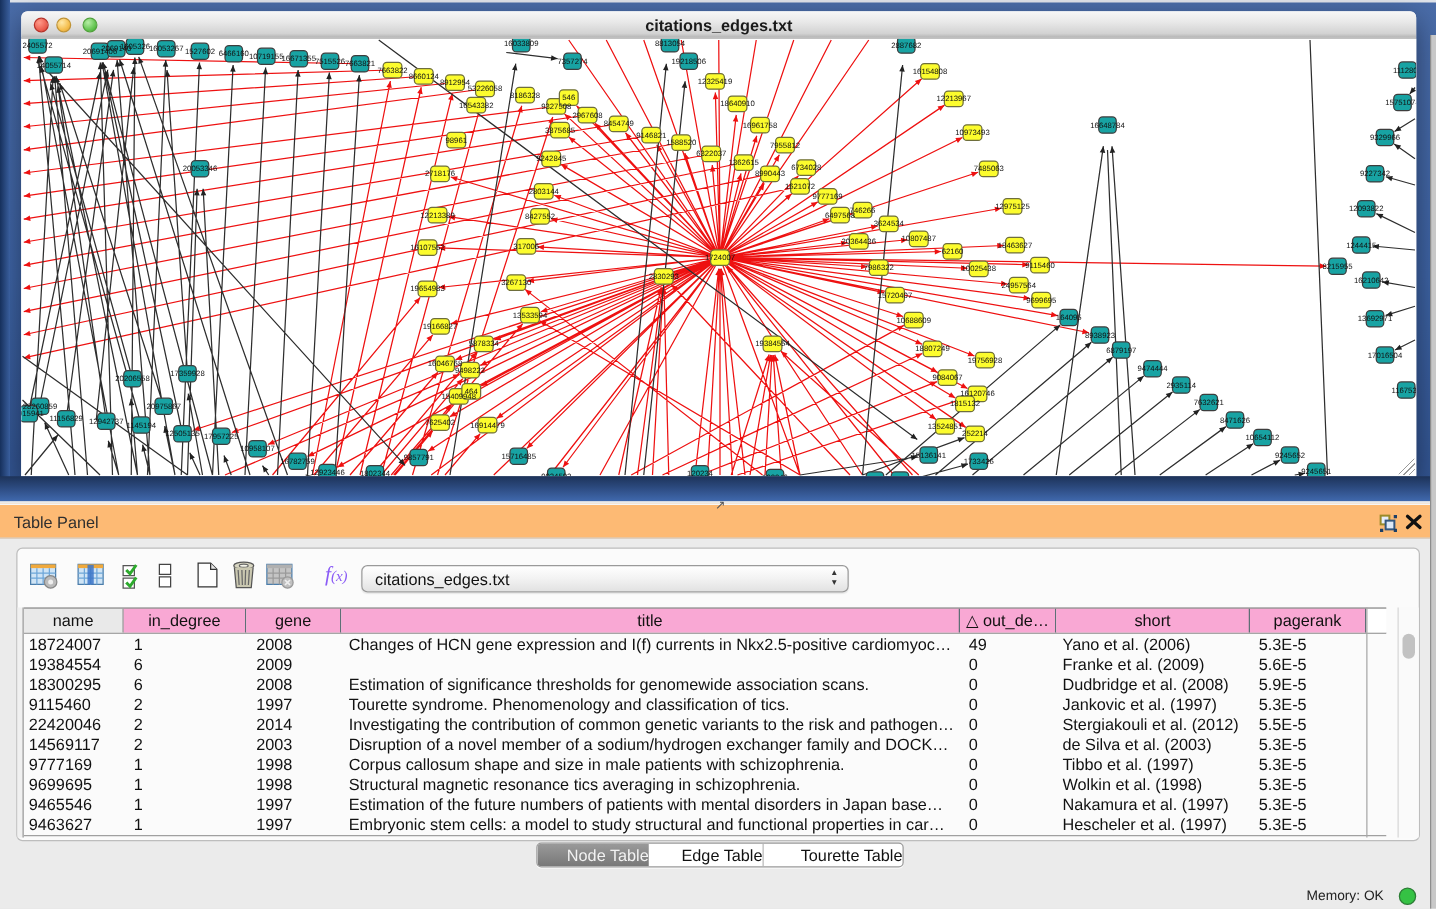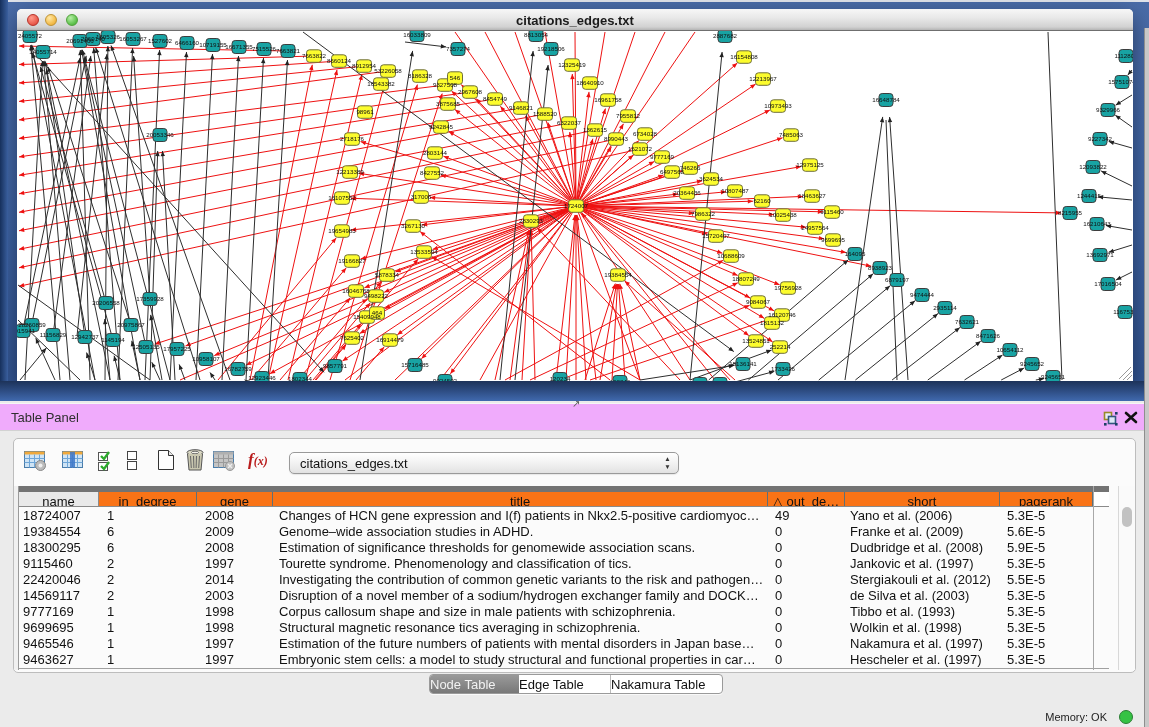--- a/index.html
+++ b/index.html
@@ -19,56 +19,56 @@
 .tl{position:absolute;top:5px;width:12px;height:12px;border-radius:50%}
 #tlr{left:10px;background:radial-gradient(circle at 35% 30%,#ff9a8a,#ec6152 60%,#d43b2f);border:1px solid #b73229}
 #tly{left:28px;background:radial-gradient(circle at 35% 30%,#ffe9a8,#f5bf4f 60%,#e0a030);border:1px solid #c09334}
 #tlg{left:49px;background:radial-gradient(circle at 35% 30%,#b6eea6,#66c654 60%,#3da52c);border:1px solid #51a23c}
 #canvas{position:absolute;left:0;top:22px;width:1116px;height:350px;background:#fff;overflow:hidden}
 #grip{position:absolute;right:1px;bottom:1px;width:13px;height:13px;z-index:5;
  background:linear-gradient(135deg,transparent 45%,#999 45%,#999 50%,transparent 50%,transparent 62%,#999 62%,#999 67%,transparent 67%,transparent 79%,#999 79%,#999 84%,transparent 84%)}
 #cursor{position:absolute;left:572px;top:398px;width:8px;height:8px;z-index:70;color:#555;font-size:10px}
 
 #tp{position:absolute;left:0;top:401px;width:1149px;height:326px;background:#ebebeb}
-#tph{position:absolute;left:0;top:2px;width:100%;height:28px;background:#f0abfc;border-top:1px solid #f6f6f6;border-bottom:1px solid #d2d2d2;}
+#tph{position:absolute;left:0;top:2px;width:100%;height:28px;background:#fdba74;border-top:1px solid #f6f6f6;border-bottom:1px solid #d2d2d2;}
 #tph .t{position:absolute;left:11px;top:6px;font-size:13px;color:#2f2f2f}
 #fico{position:absolute;left:1103px;top:7px;width:15px;height:15px}
 #xico{position:absolute;left:1124px;top:6px;width:14px;height:15px}
 #panel{position:absolute;left:13px;top:37px;width:1123px;height:235px;background:#fbfbfb;
  border:1px solid #bdbdbd;border-radius:5px}
 #toolbar{position:absolute;left:0;top:0;width:100%;height:46px}
 #tleft{position:absolute;left:0;top:47px;width:5px;height:184px;background:#f0f0f0;border-right:1px solid #9a9a9a}
 .ico{position:absolute;top:9px}
 #combo{position:absolute;left:275px;top:13px;width:390px;height:22px;border:1px solid #9a9a9a;border-radius:5px;
  background:linear-gradient(180deg,#ffffff,#f2f2f2 50%,#e2e2e2);font-size:13px;color:#111;line-height:21px;padding-left:10px;
  box-shadow:0 1px 1px rgba(0,0,0,.08)}
 #combo .arr{position:absolute;right:5px;top:2px;width:11px;height:17px;font-size:6.5px;line-height:8px;color:#333;text-align:center}
 
 #tbl{position:absolute;left:5px;top:47px;width:1090px;height:183px;font-size:13px;color:#111}
 #thead{position:absolute;left:0;top:0;width:100%;height:21px;display:flex;
- border-top:6px solid #737373;border-bottom:1px solid #8a8a8a}
-#thead div{height:100%;line-height:20px;text-align:center;background:#f97316;border-right:1px solid #5f6f76;overflow:hidden}
+ border-top:1px solid #737373;border-bottom:1px solid #8a8a8a}
+#thead div{height:100%;line-height:20px;text-align:center;background:#f9a8d4;border-right:1px solid #5f6f76;overflow:hidden}
 #thead .h0{background:#e9e9e9;border-right:1px solid #8a8a8a}
 #thead .hx{background:#fff;border-right:none}
 .tr{position:relative;height:16px;line-height:16px;white-space:nowrap;overflow:hidden}
 .tr div{position:absolute;top:0;height:16px;overflow:hidden}
 .c0{left:4px;width:80px}
 .c1{left:88px;width:92px}
 .c2{left:186px;width:70px}
 .c3{left:260px;width:500px}
 .c4{left:756px;width:70px}
 .c5{left:831px;width:152px}
 .c6{left:988px;width:95px}
 #rows{position:absolute;left:0;top:22px;width:100%;border-bottom:1px solid #a0a0a0}
 #vline{position:absolute;left:1079px;top:47px;width:1px;height:184px;background:#a8a8a8}
 #sb{position:absolute;left:1104px;top:47px;width:17px;height:184px;background:#fafafa;border-left:1px solid #d8d8d8}
 #sb .th{position:absolute;left:3px;top:21px;width:10px;height:20px;border-radius:5px;background:#c2c2c2}
 
 #tabs{position:absolute;left:429px;top:273px;width:294px;height:20px;display:flex;border:1px solid #9a9a9a;border-radius:4px;overflow:hidden;font-size:13px;background:#fff;box-shadow:0 1px 0 rgba(255,255,255,.7)}
-#tabs div{text-align:left;line-height:19px;color:#111}
+#tabs div{text-align:right;line-height:19px;color:#111}
 #tabs .s1{width:89px}#tabs .s2{width:91px}#tabs .s3{width:112px}
 #tabs .sel{background:linear-gradient(180deg,#9a9a9a,#787878);color:#f2f2f2}
 #tabs .d{border-left:1px solid #bbb}
 
 #status{position:absolute;left:0;top:300px;width:100%;height:26px}
 #status .m{position:absolute;right:42px;top:10px;font-size:11px;color:#222}
 #status .dot{position:absolute;right:16px;top:9px;width:14px;height:14px;border-radius:50%;background:#35c244;border:1px solid #2c7d35}
 </style></head>
 <body>
 <div id="net">
@@ -413,49 +413,48 @@
 <path d="M4.5 6l1.5 16h12L19.5 6" fill="#c9c7b0" stroke="#555"></path>
 <path d="M7.5 8l.8 12M10.5 8l.4 12M13.5 8l-.4 12M16.5 8l-.8 12" stroke="#666" fill="none"></path>
         </svg>
 <svg class="ico" style="left:198px" width="24" height="24" viewBox="0 0 24 24">
           <rect x="1.5" y="3.5" width="20" height="16" fill="#c4c4c4" stroke="#4a7dab"></rect>
           <rect x="1.5" y="3.5" width="20" height="3" fill="#b0b0b0"></rect>
           <path d="M1.5 10.5H21.5M1.5 14.5H21.5M6.5 6.5V19.5M11.5 6.5V19.5M16.5 6.5V19.5" stroke="#9a9a9a" stroke-width="1"></path>
           <circle cx="18" cy="18" r="4.5" fill="#c0c0c0" stroke="#999"></circle>
           <path d="M16 16l4 4M20 16l-4 4" stroke="#eee" stroke-width="1.4"></path>
         </svg>
-<div class="ico" style="left:234px;top:11px;width:30px;height:20px;font-family:'Liberation Serif',serif;font-style:italic;font-weight:bold;font-size:17px;color:#b91c1c">f<span style="font-size:12px">(x)</span></div>
+<div class="ico" style="left:246px;top:11px;width:30px;height:20px;font-family:'Liberation Serif',serif;font-style:italic;font-weight:normal;font-size:17px;color:#8b5cf6">f<span style="font-size:12px">(x)</span></div>
       <div id="combo">citations_edges.txt<div class="arr">▲<br>▼</div></div>
     </div>
     <div id="tbl">
       <div id="thead">
         <div class="h0" style="width:80px">name</div>
         <div style="width:98px">in_degree</div>
         <div style="width:76px">gene</div>
         <div style="width:495px">title</div>
         <div style="width:77px">△ out_de…</div>
         <div style="width:155px">short</div>
         <div style="width:93px">pagerank</div>
         <div class="hx" style="flex:1"></div>
       </div>
       <div id="rows">
 <div class="tr">
             <div class="c0">18724007</div>
             <div class="c1">1</div>
             <div class="c2">2008</div>
-            <div class="c3">Changes of HCN gene expression and I(f) patients in Nkx2.5-positive cardiomyoc…</div>
+            <div class="c3">Changes of HCN gene expression and I(f) currents in Nkx2.5-positive cardiomyoc…</div>
             <div class="c4">49</div>
             <div class="c5">Yano et al. (2006)</div>
             <div class="c6">5.3E-5</div>
           </div>
 <div class="tr">
             <div class="c0">19384554</div>
             <div class="c1">6</div>
             <div class="c2">2009</div>
-            <div class="c3">Genome–wide association studies in ADHD.</div>
             <div class="c4">0</div>
             <div class="c5">Franke et al. (2009)</div>
             <div class="c6">5.6E-5</div>
           </div>
 <div class="tr">
             <div class="c0">18300295</div>
             <div class="c1">6</div>
             <div class="c2">2008</div>
             <div class="c3">Estimation of significance thresholds for genomewide association scans.</div>
             <div class="c4">0</div>
@@ -488,21 +487,21 @@
             <div class="c4">0</div>
             <div class="c5">de Silva et al. (2003)</div>
             <div class="c6">5.3E-5</div>
           </div>
 <div class="tr">
             <div class="c0">9777169</div>
             <div class="c1">1</div>
             <div class="c2">1998</div>
             <div class="c3">Corpus callosum shape and size in male patients with schizophrenia.</div>
             <div class="c4">0</div>
-            <div class="c5">Tibbo et al. (1993)</div>
+            <div class="c5">Tibbo et al. (1997)</div>
             <div class="c6">5.3E-5</div>
           </div>
 <div class="tr">
             <div class="c0">9699695</div>
             <div class="c1">1</div>
             <div class="c2">1998</div>
             <div class="c3">Structural magnetic resonance tics averaging in schizophrenia.</div>
             <div class="c4">0</div>
             <div class="c5">Wolkin et al. (1998)</div>
             <div class="c6">5.3E-5</div>
@@ -529,20 +528,20 @@
     </div>
     <div id="tleft"></div>
     <div id="vline"></div>
     <div id="sb">
         <div class="th"></div>
       </div>
   </div>
   <div id="tabs">
     <div class="sel s1">Node Table</div>
       <div class="s2">Edge Table</div>
-      <div class="d s3">Nakamura Table</div>
+      <div class="d s3">Tourette Table</div>
   </div>
   <div id="status">
       <span class="m">Memory: OK</span>
       <span class="dot"></span>
     </div>
 </div>
 <div id="strip"></div>
 
 </body></html>

